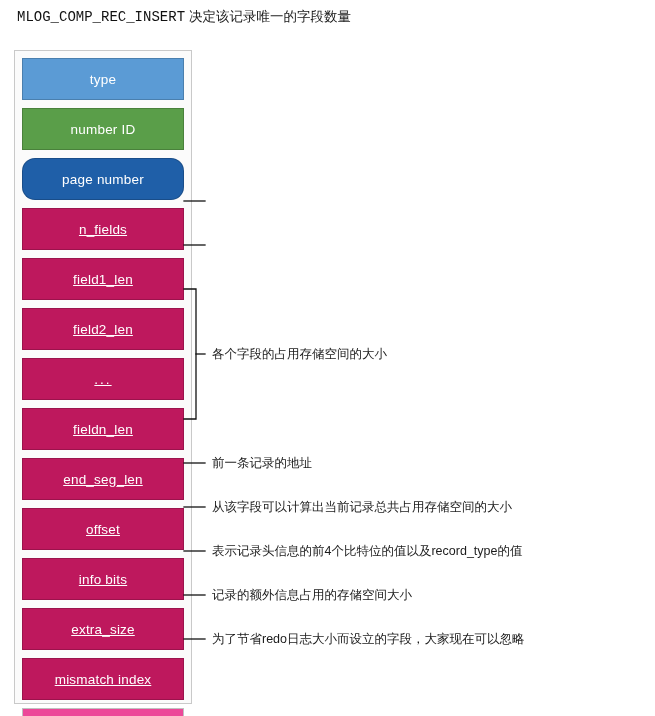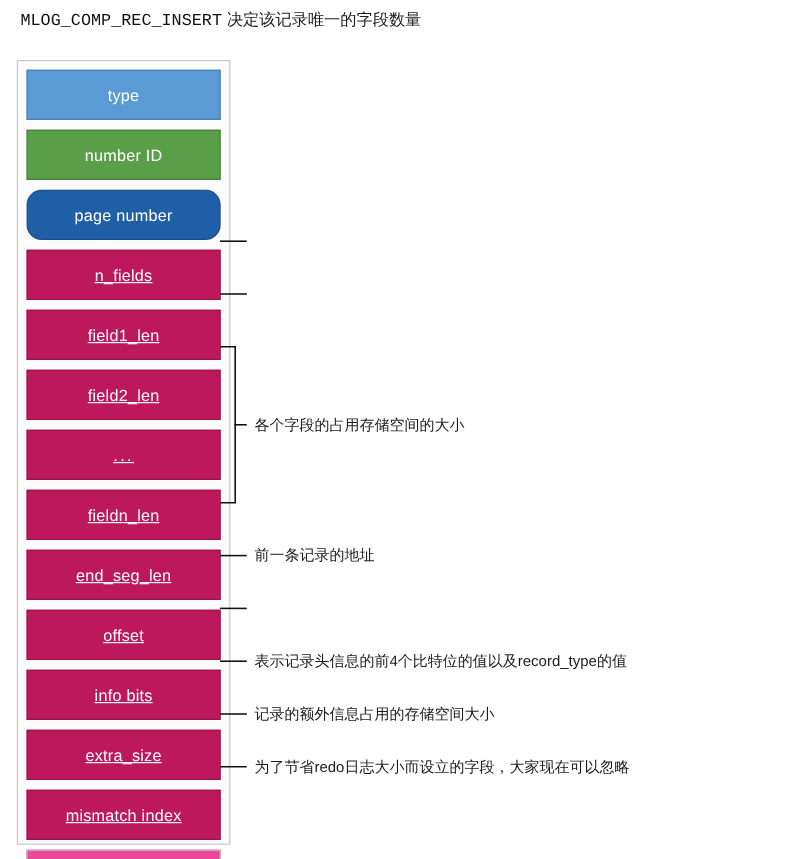--- a/index.html
+++ b/index.html
@@ -180,17 +180,18 @@
       <path d="M184,551 L205,551"></path>
 
       <path d="M184,595 L205,595"></path>
 
       <path d="M184,639 L205,639"></path>
     </g>
   </svg>
 
   <div class="annotation" style="left:212px; top:346px;">各个字段的占用存储空间的大小</div>
   <div class="annotation" style="left:212px; top:455px;">前一条记录的地址</div>
+  <div class="annotation" style="left:212px; top:499px;">从该字段可以计算出当前记录总共占用存储空间的大小</div>
   <div class="annotation" style="left:212px; top:543px;">表示记录头信息的前4个比特位的值以及record_type的值</div>
   <div class="annotation" style="left:212px; top:587px;">记录的额外信息占用的存储空间大小</div>
   <div class="annotation" style="left:212px; top:631px;">为了节省redo日志大小而设立的字段，大家现在可以忽略</div>
 
 </div>
 
 </body></html>

